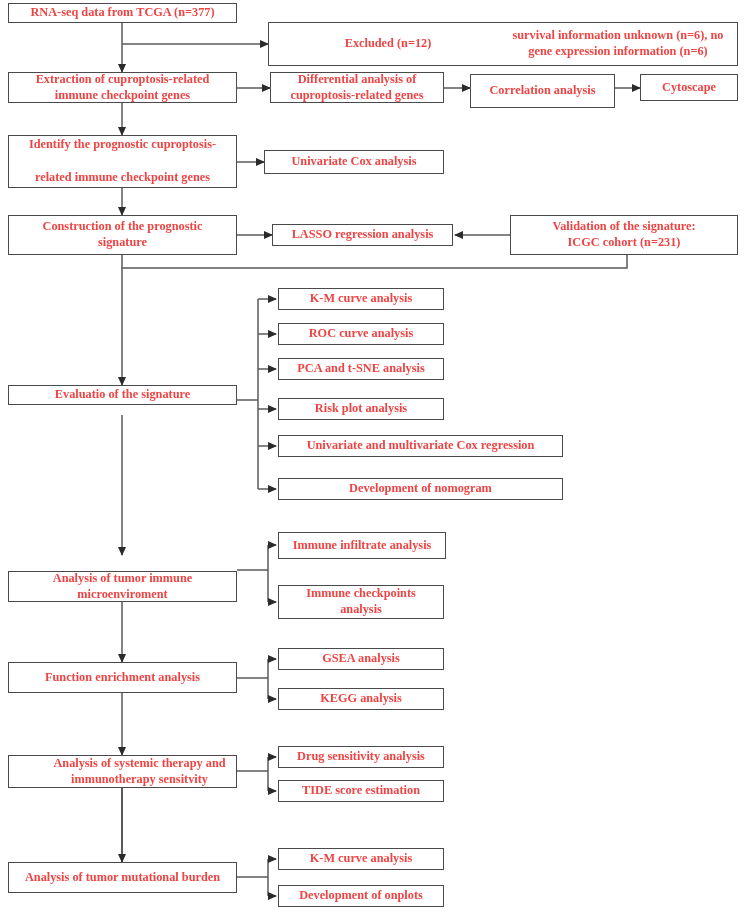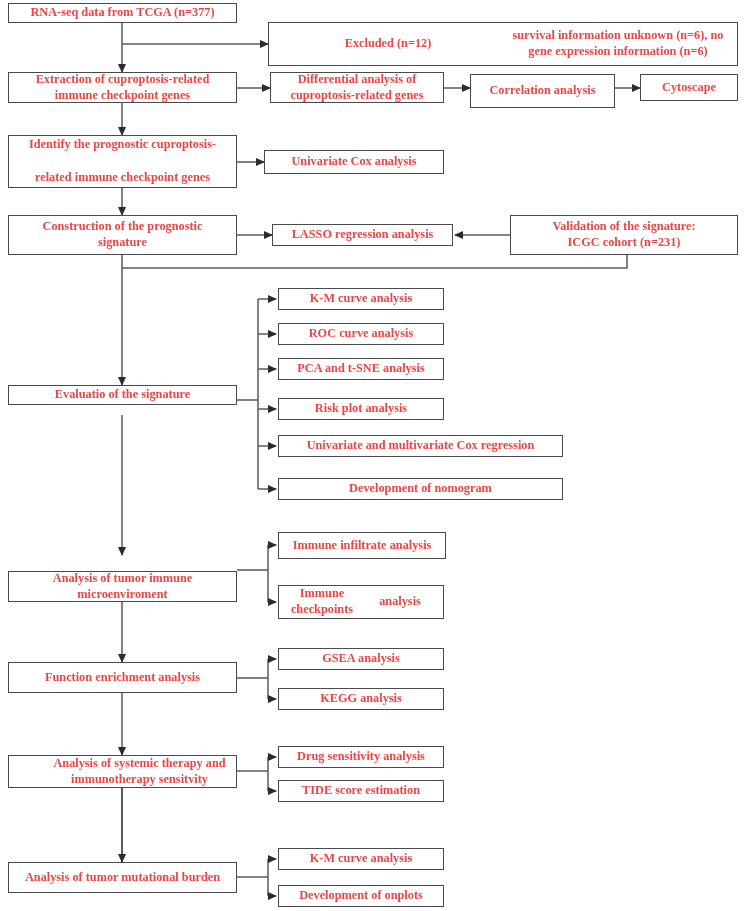--- a/index.html
+++ b/index.html
@@ -194,21 +194,21 @@
 
   <div class="node f12" style="left:8px; top:555px; width:229px; height:31px; flex-direction:column;margin-top:16px;">
     <span>Analysis of tumor immune</span>
     <span>microenviroment</span>
   </div>
 
   <div class="node f12" style="left:278px; top:532px; width:168px; height:27px;">
     <span>Immune infiltrate analysis</span>
   </div>
 
-  <div class="node f12" style="left:278px; top:585px; width:166px; height:34px; ">
+  <div class="node f12" style="left:278px; top:585px; width:166px; height:34px; flex-direction:column;">
     <span>Immune checkpoints</span>
     <span>analysis</span>
   </div>
 
   <div class="node f12" style="left:8px; top:662px; width:229px; height:31px;">
     <span>Function enrichment analysis</span>
   </div>
 
   <div class="node f12" style="left:278px; top:648px; width:166px; height:22px;">
     <span>GSEA analysis</span>

